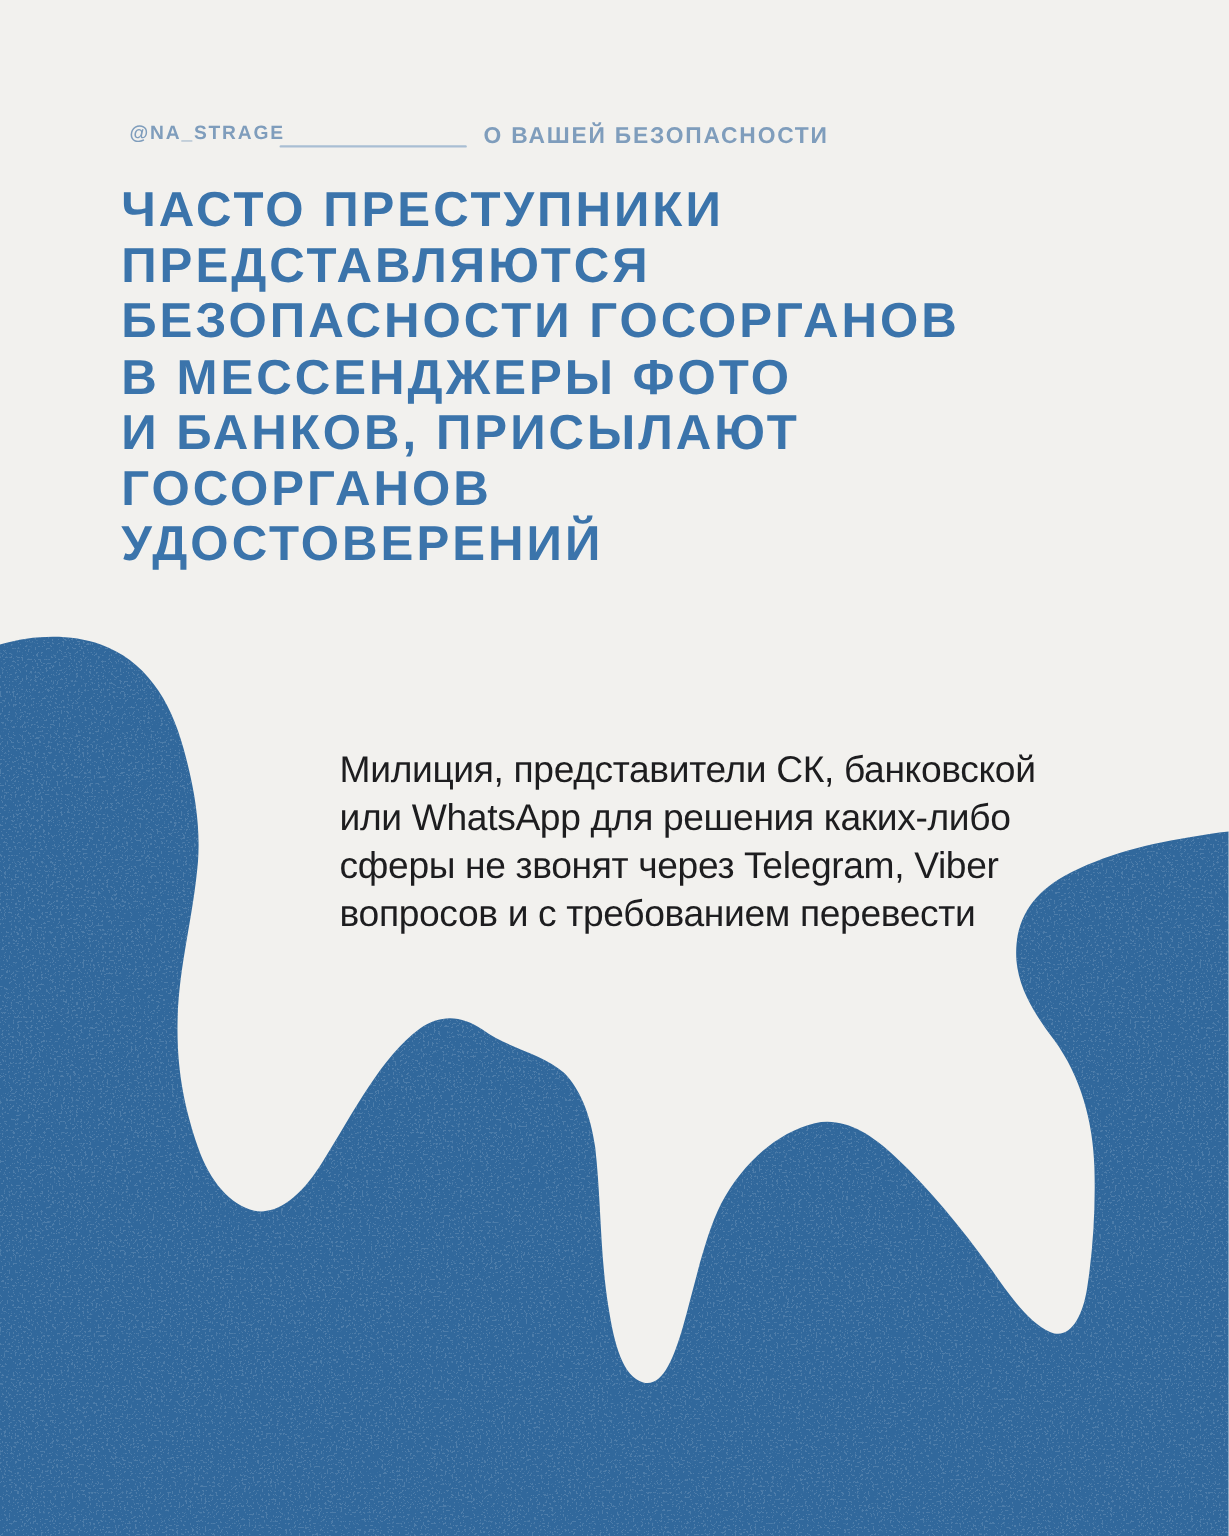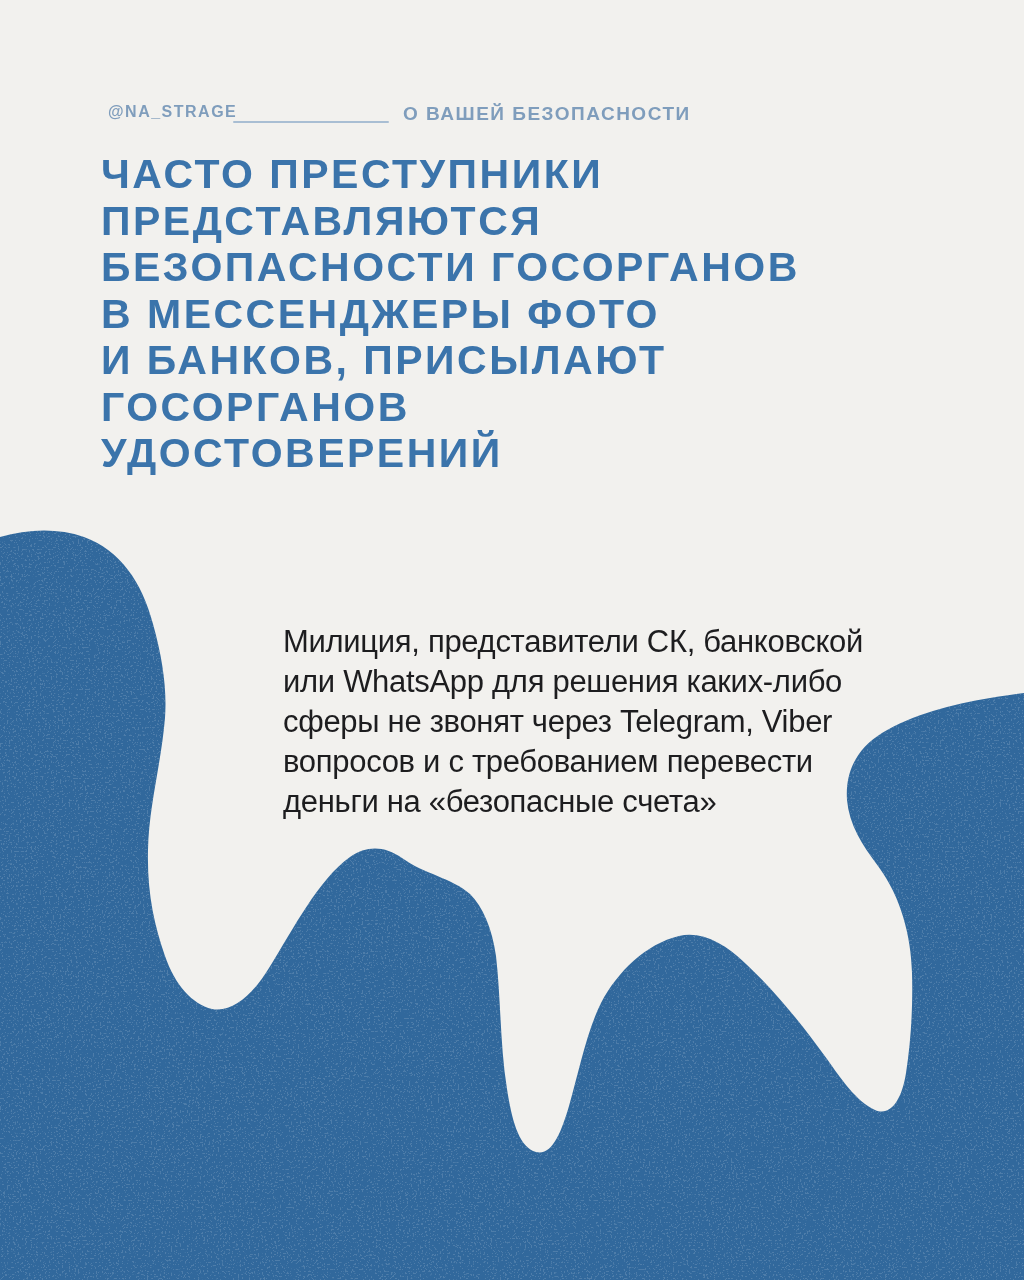--- a/index.html
+++ b/index.html
@@ -148,16 +148,15 @@
     <div>И БАНКОВ, ПРИСЫЛАЮТ</div>
     <div>ГОСОРГАНОВ</div>
     <div>УДОСТОВЕРЕНИЙ</div>
   </div>
 
   <div class="body-copy">
     <div>Милиция, представители СК, банковской</div>
     <div>или WhatsApp для решения каких-либо</div>
     <div>сферы не звонят через Telegram, Viber</div>
     <div>вопросов и с требованием перевести</div>
-    <div>деньги на «безопасные счета»</div>
   </div>
 
 </div>
 
 </body></html>

